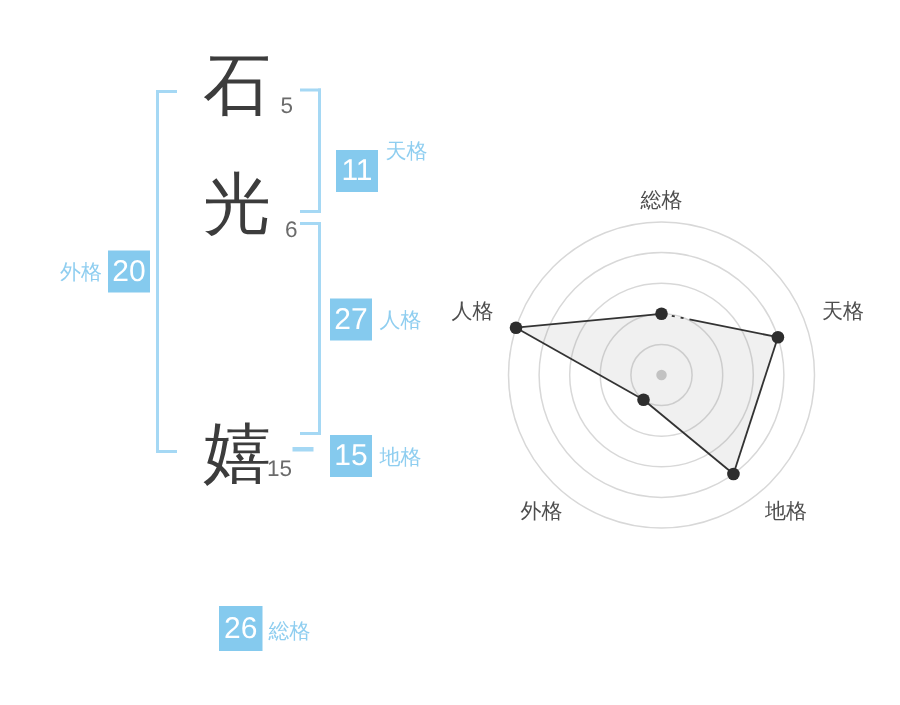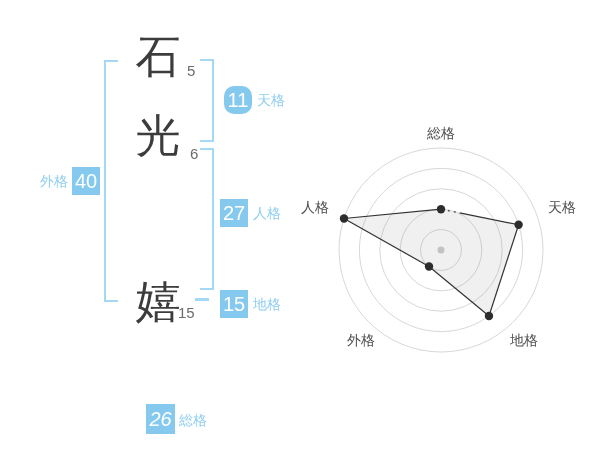--- a/index.html
+++ b/index.html
@@ -23,25 +23,25 @@
                 border-left-width:2px;border-top-width:2px;border-bottom-width:2px;}
   .bracket.r1{left:200px;top:59px;width:12px;height:79px;
               border-right-width:2px;border-top-width:2px;border-bottom-width:2px;}
   .bracket.r2{left:200px;top:148px;width:12px;height:138px;
               border-right-width:2px;border-top-width:2px;border-bottom-width:2px;}
   .dash{position:absolute;left:195px;top:298px;width:14px;height:3px;background:#a5d8f4;}
 
   
   .badge{position:absolute;width:28px;height:28px;background:#85caee;
          color:#ffffff;font-size:20px;line-height:28px;text-align:center;}
-  .badge.b11{left:224px;top:86px;border-radius:10px;}
+  .badge.b11{left:224px;top:100px;}
   .badge.b21{left:220px;top:199px;}
   .badge.b15{left:220px;top:290px;}
   .badge.b20{left:72px;top:167px;}
-  .badge.b26{left:146px;top:404px;width:29px;height:30px;line-height:30px;font-style:italic;}
+  .badge.b26{left:146px;top:404px;width:29px;height:30px;line-height:30px;}
   .kakulabel{position:absolute;font-size:14px;color:#8fcef0;height:28px;line-height:28px;}
   .kakulabel.l11{left:257px;top:86px;}
   .kakulabel.l21{left:253px;top:199px;}
   .kakulabel.l15{left:253px;top:290px;}
   .kakulabel.l20{left:38px;top:167px;width:30px;text-align:right;}
   .kakulabel.l26{left:179px;top:405px;height:30px;line-height:30px;}
 
   
   .radar{position:absolute;left:291px;top:100px;width:300px;height:270px;}
 </style>
@@ -66,21 +66,21 @@
   <div class="badge b11">11</div>
   <div class="kakulabel l11">天格</div>
 
   <div class="badge b21">27</div>
   <div class="kakulabel l21">人格</div>
 
   <div class="badge b15">15</div>
   <div class="kakulabel l15">地格</div>
 
   <div class="kakulabel l20">外格</div>
-  <div class="badge b20">40</div>
+  <div class="badge b20">20</div>
 
   <div class="badge b26">26</div>
   <div class="kakulabel l26">総格</div>
 
   <svg class="radar" id="radar-svg" viewBox="0 0 300 270">
       <circle cx="150" cy="150" r="20.4" fill="none" stroke="#d8d8d8" stroke-width="1"></circle>
       <circle cx="150" cy="150" r="40.8" fill="none" stroke="#d8d8d8" stroke-width="1"></circle>
       <circle cx="150" cy="150" r="61.2" fill="none" stroke="#d8d8d8" stroke-width="1"></circle>
       <circle cx="150" cy="150" r="81.6" fill="none" stroke="#d8d8d8" stroke-width="1"></circle>
       <circle cx="150" cy="150" r="102" fill="none" stroke="#d8d8d8" stroke-width="1"></circle>

